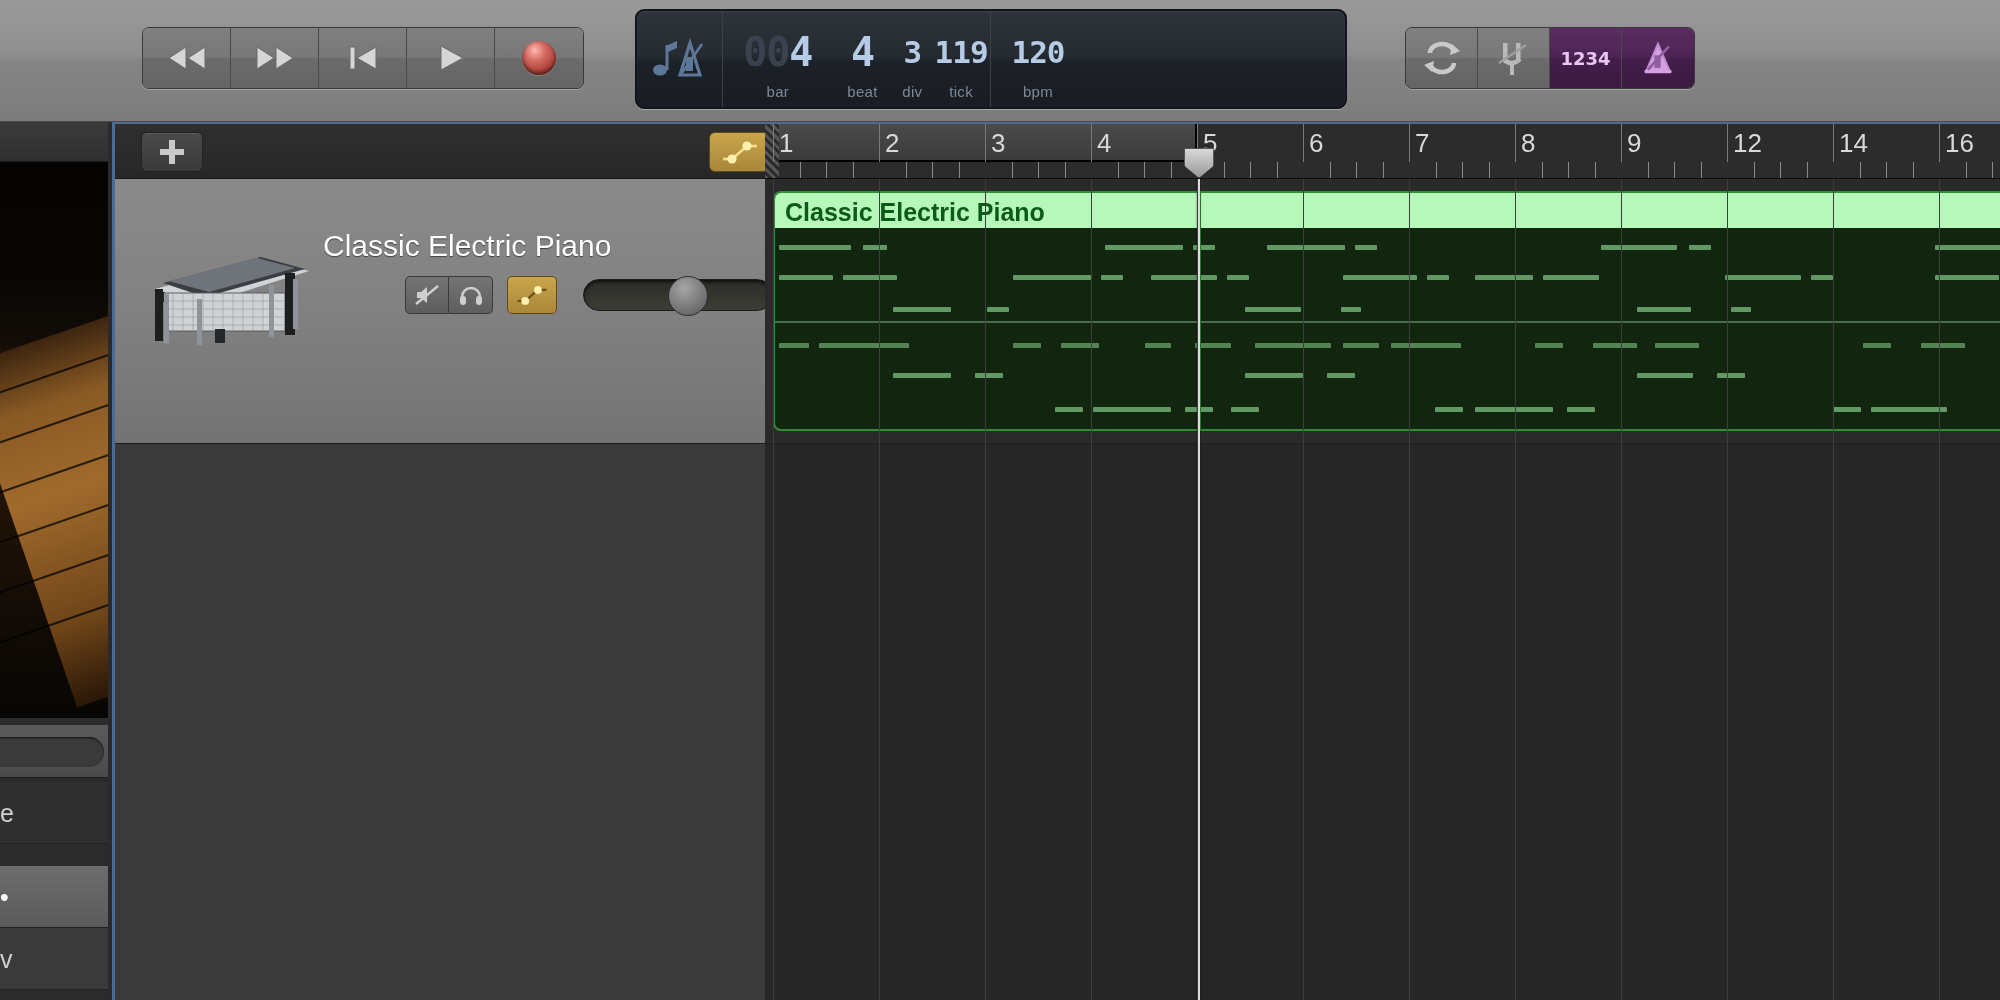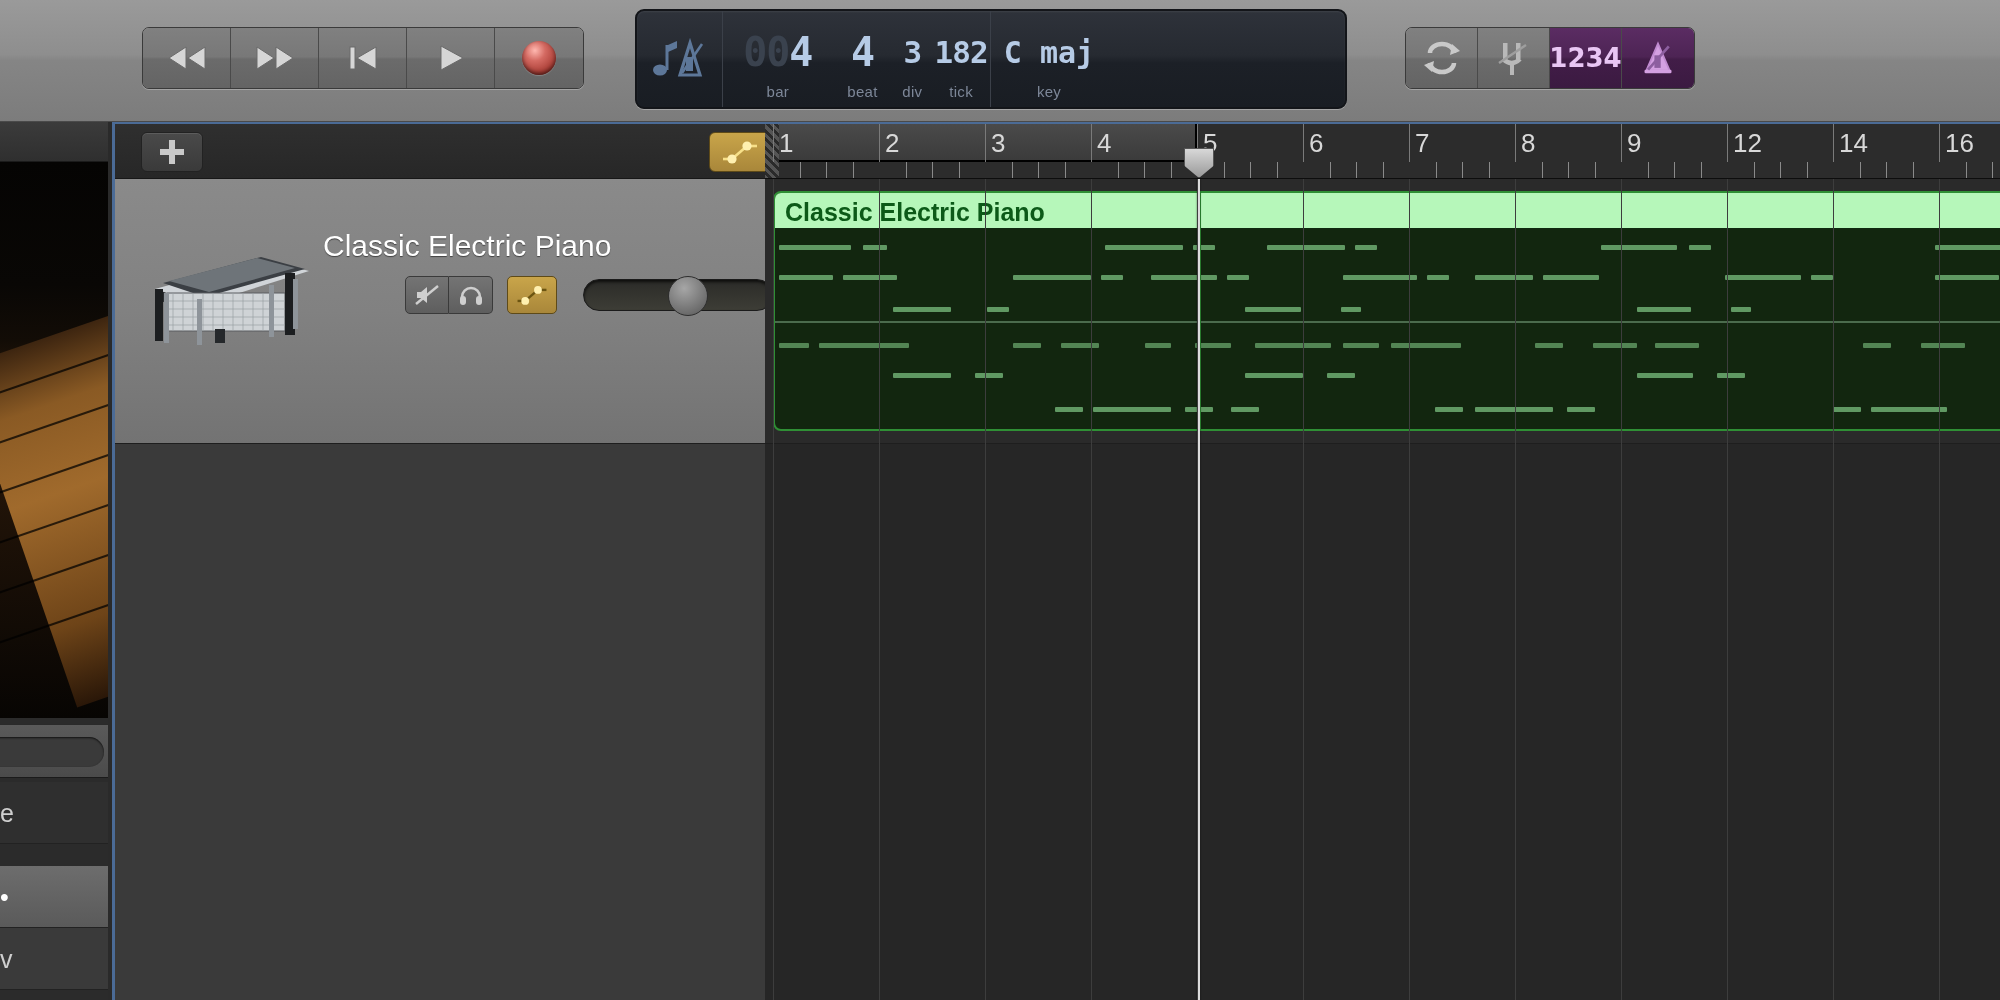--- a/index.html
+++ b/index.html
@@ -92,21 +92,21 @@
     width: 72px; height: 100%;
     background: linear-gradient(to bottom, #808080 0%, #787878 48%, #6b6b6b 52%, #646464 100%);
     border-right: 1px solid #4a4a4a;
     display: flex; align-items: center; justify-content: center;
   }
   .rbtn:last-child { border-right: none; }
   .rbtn.on {
     background: linear-gradient(to bottom, #5b2c63 0%, #4d2454 48%, #421d48 52%, #3b1a41 100%);
   }
   #countin-label {
-    font-family: "DejaVu Sans", sans-serif; font-size: 26px; font-weight: bold;
+    font-family: "DejaVu Sans", sans-serif; font-size: 18px; font-weight: bold;
     color: #e9c6f4; letter-spacing: 0px;
   }
 
   
   #sliver {
     position: absolute; left: 0; top: 122px; width: 108px; height: 878px;
     background: #2b2b2b; overflow: hidden;
   }
   #sliver-top { position:absolute; left:0; top:0; width:108px; height:40px;
     background: linear-gradient(to bottom,#3b3b3b,#2f2f2f); border-bottom:1px solid #1b1b1b;}
@@ -371,30 +371,30 @@
       </div>
       <div class="pos-field" id="f-beat">
         <span class="lcd-num">4</span>
         <span class="lcd-label">beat</span>
       </div>
       <div class="pos-field" id="f-div">
         <span class="lcd-num sm">3</span>
         <span class="lcd-label">div</span>
       </div>
       <div class="pos-field" id="f-tick">
-        <span class="lcd-num sm">182</span>
+        <span class="lcd-num sm">119</span>
         <span class="lcd-label">tick</span>
       </div>
     </div>
 
-
-    <div class="lcd-seg" id="seg-key">
-      <span id="key-val">C maj</span>
-      <span class="lcd-label">key</span>
-    </div>
+    <div class="lcd-seg" id="seg-bpm">
+      <span class="lcd-num sm">120</span>
+      <span class="lcd-label">bpm</span>
+    </div>
+
 
   </div>
 
   <div id="rtools">
     <div class="rbtn">
       <svg width="40" height="36" viewBox="0 0 40 36">
         <path d="M8 13 a12 9 0 0 1 24 0" fill="none" stroke="#c9c9c9" stroke-width="4.5"></path>
         <path d="M32 23 a12 9 0 0 1 -24 0" fill="none" stroke="#c9c9c9" stroke-width="4.5"></path>
         <polygon points="30,4 38,11 28,15" fill="#c9c9c9"></polygon>
         <polygon points="10,32 2,25 12,21" fill="#c9c9c9"></polygon>

